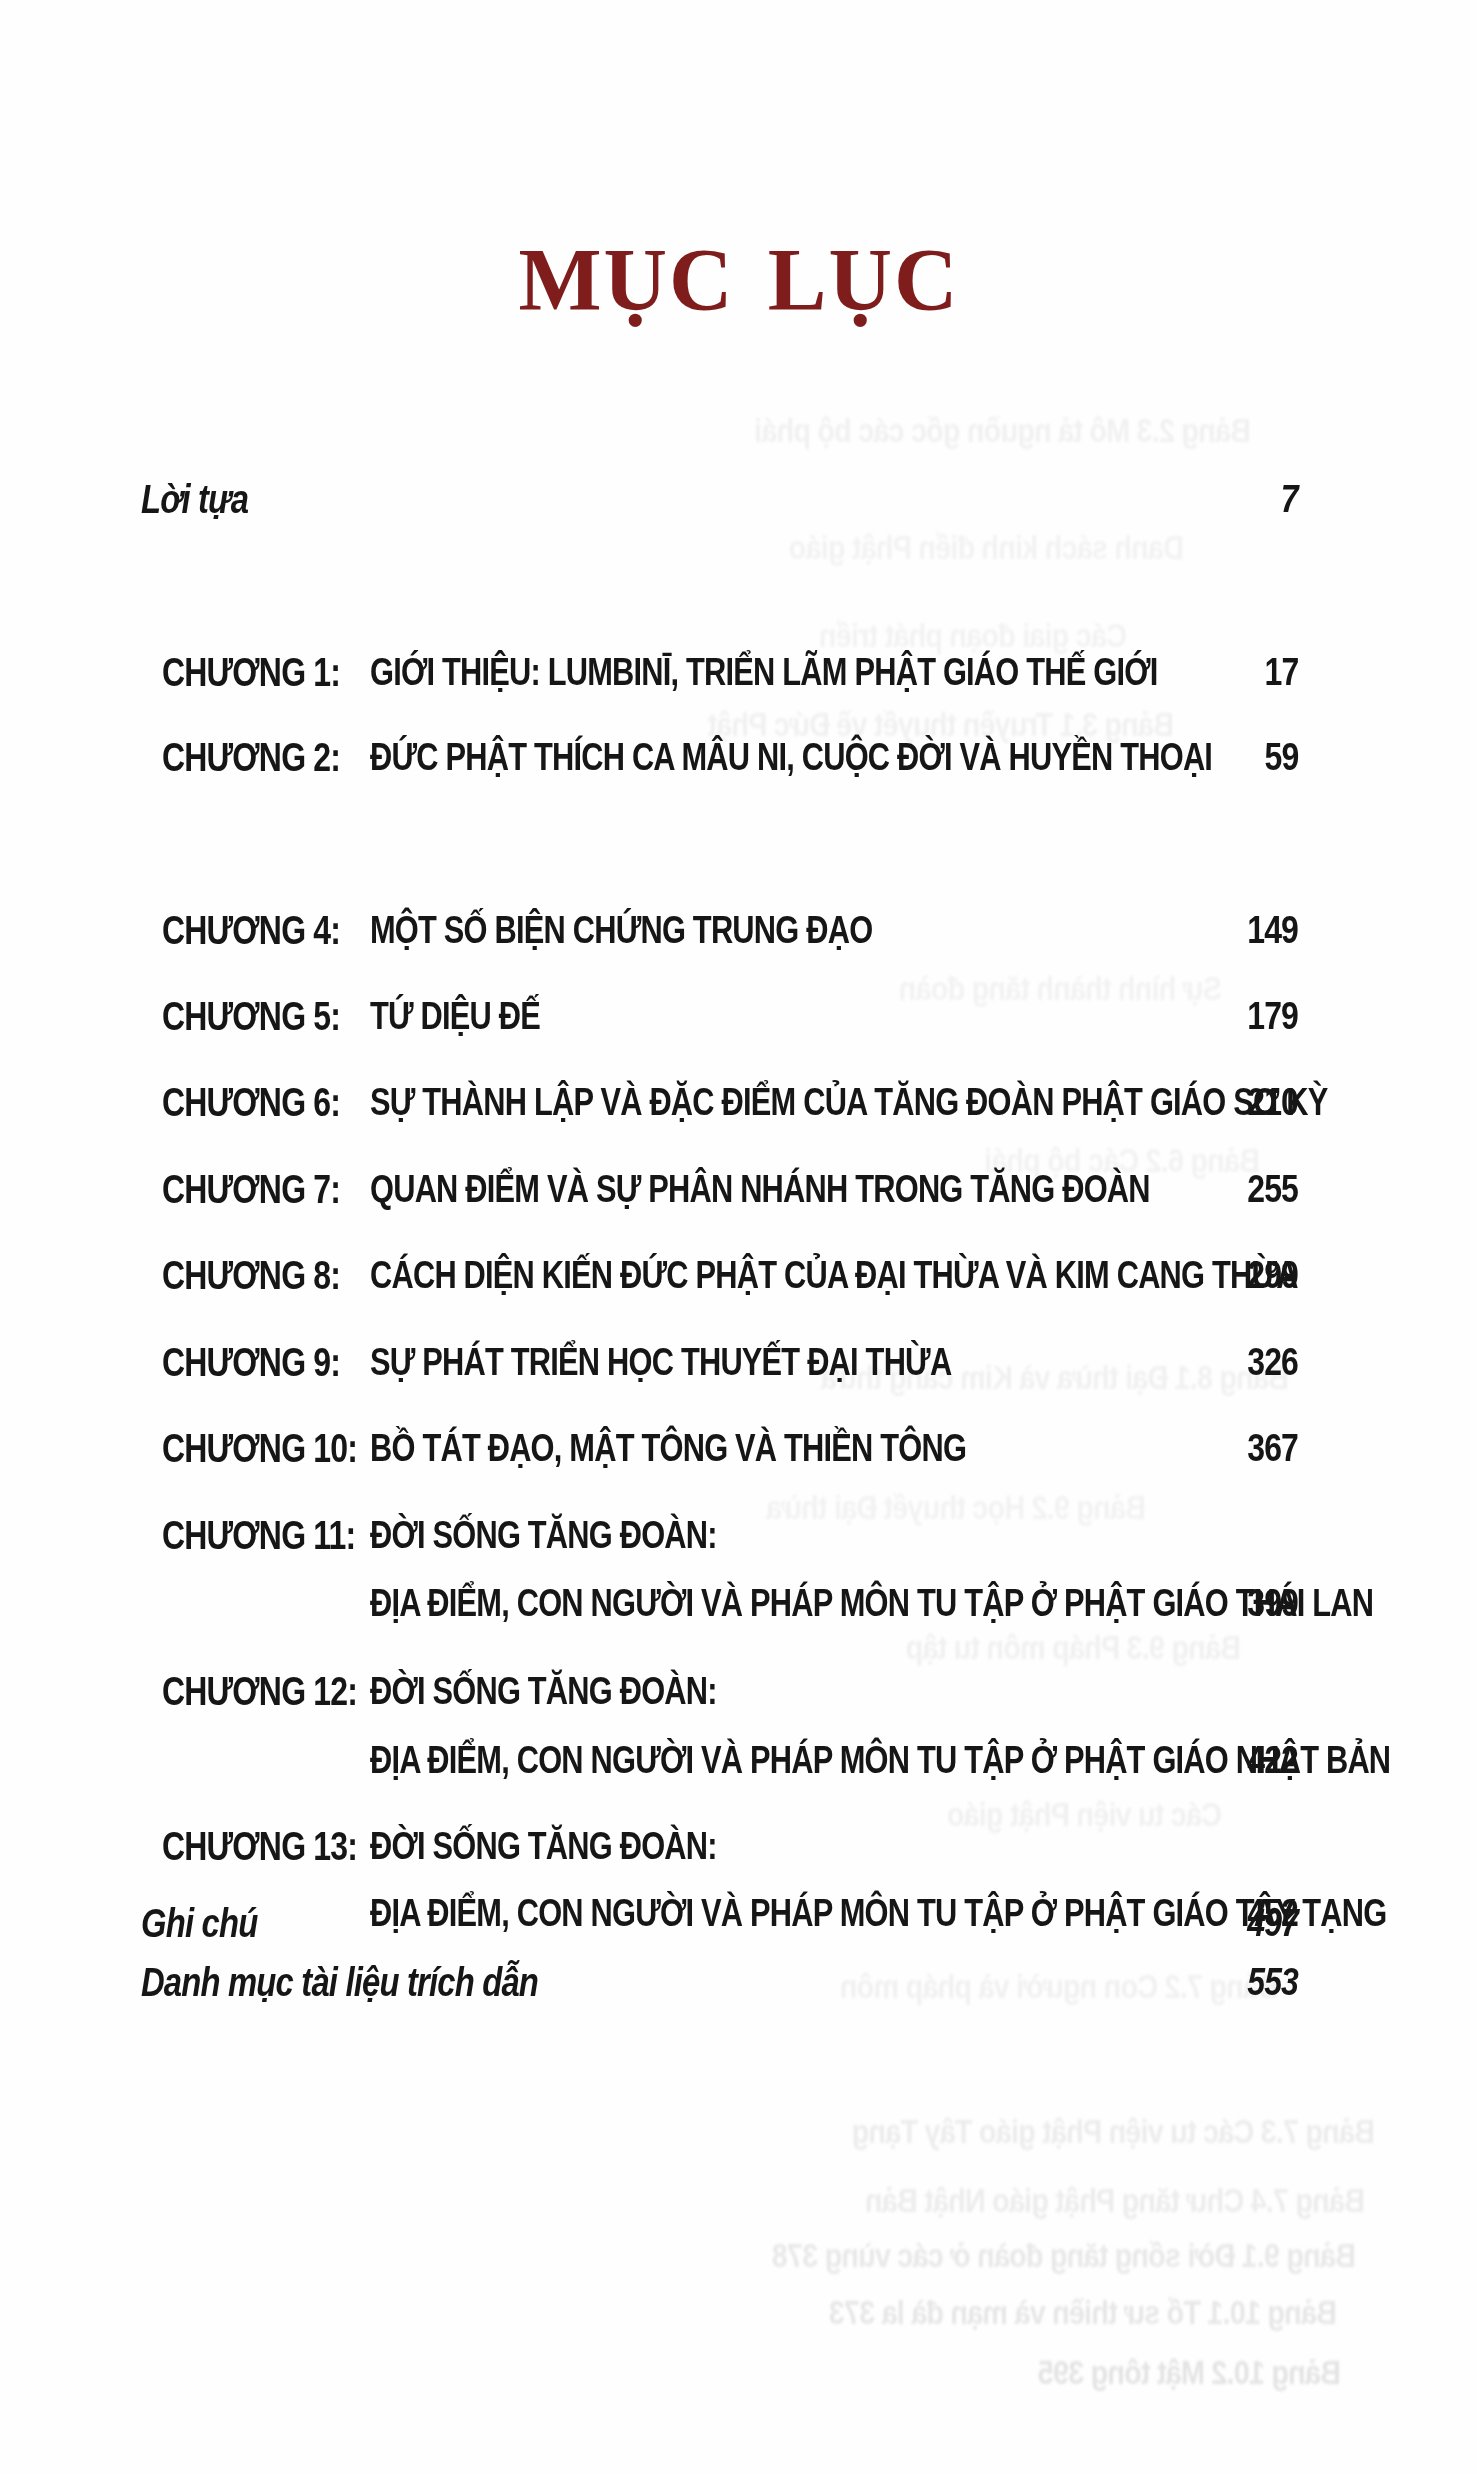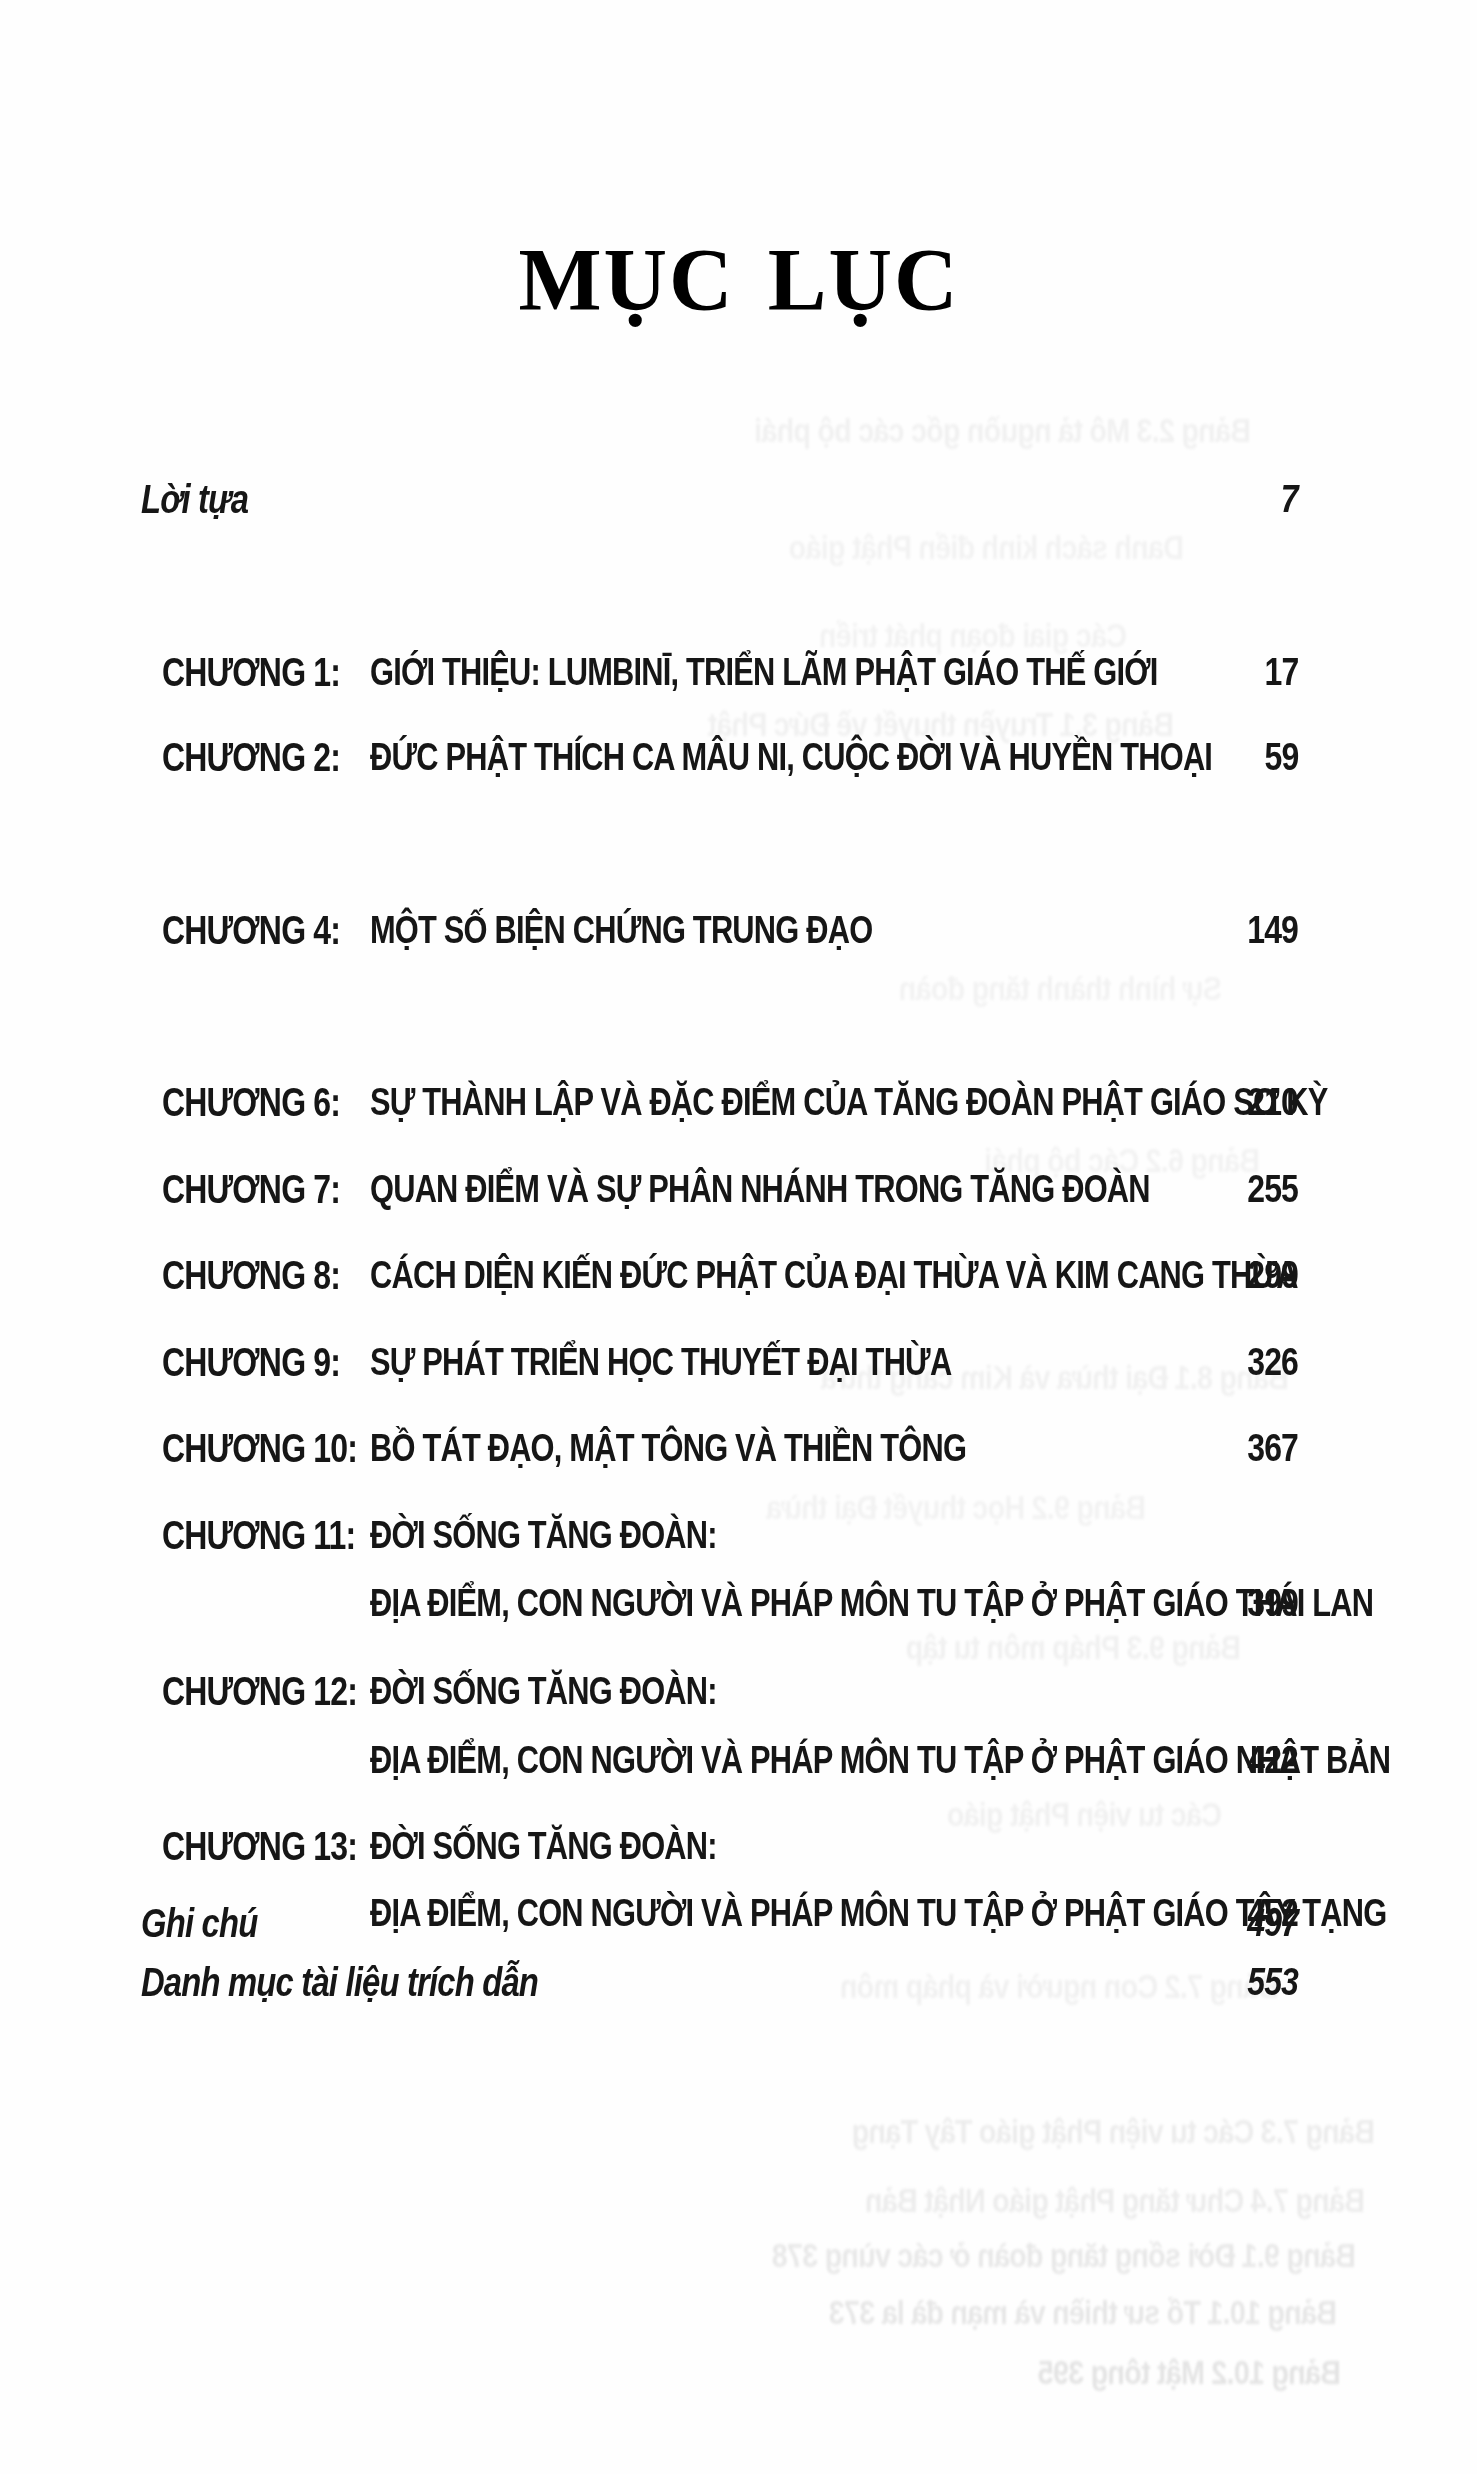--- a/index.html
+++ b/index.html
@@ -13,21 +13,21 @@
   }
   .doc-title{
     position:absolute;
     top:229px;left:0;width:1478px;
     text-align:center;
     font-family:"Liberation Serif",serif;
     font-weight:bold;
     font-size:88px;
     letter-spacing:1.9px;
     word-spacing:9.5px;
-    color:#000000;
+    color:#7f1d1d;
   }
   .r{position:absolute;left:0;width:1452px;height:53px;white-space:nowrap;}
   .chap-label{
     position:absolute;left:162px;top:0;
     font-weight:bold;font-size:40px;letter-spacing:-1px;
     transform:scaleX(0.80);transform-origin:0 0;
     white-space:nowrap;
   }
   .chap-title{
     position:absolute;left:370px;top:0;
@@ -95,20 +95,25 @@
   <div class="r" style="top:735px">
     <span class="chap-label">CHƯƠNG 2:</span>
     <span class="chap-title">ĐỨC PHẬT THÍCH CA MÂU NI, CUỘC ĐỜI VÀ HUYỀN THOẠI</span>
     <span class="pnum">59</span>
   </div>
   <div class="r" style="top:908px">
     <span class="chap-label">CHƯƠNG 4:</span>
     <span class="chap-title">MỘT SỐ BIỆN CHỨNG TRUNG ĐẠO</span>
     <span class="pnum">149</span>
   </div>
+  <div class="r" style="top:994px">
+    <span class="chap-label">CHƯƠNG 5:</span>
+    <span class="chap-title">TỨ DIỆU ĐẾ</span>
+    <span class="pnum">179</span>
+  </div>
   <div class="r" style="top:1080px">
     <span class="chap-label">CHƯƠNG 6:</span>
     <span class="chap-title">SỰ THÀNH LẬP VÀ ĐẶC ĐIỂM CỦA TĂNG ĐOÀN PHẬT GIÁO SƠ KỲ</span>
     <span class="pnum">210</span>
   </div>
   <div class="r" style="top:1167px">
     <span class="chap-label">CHƯƠNG 7:</span>
     <span class="chap-title">QUAN ĐIỂM VÀ SỰ PHÂN NHÁNH TRONG TĂNG ĐOÀN</span>
     <span class="pnum">255</span>
   </div>

